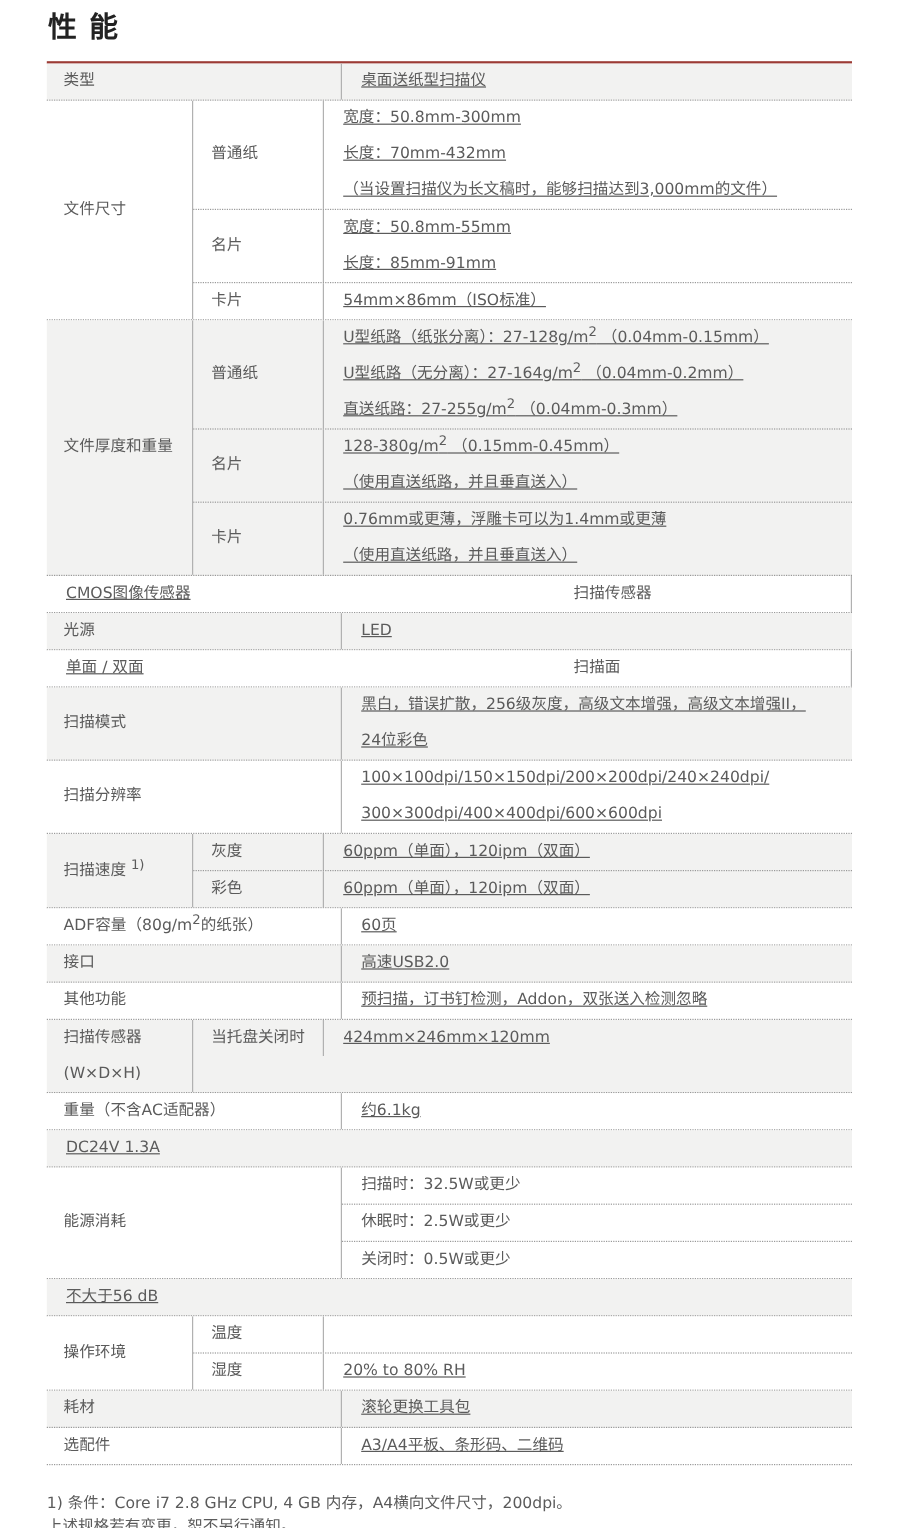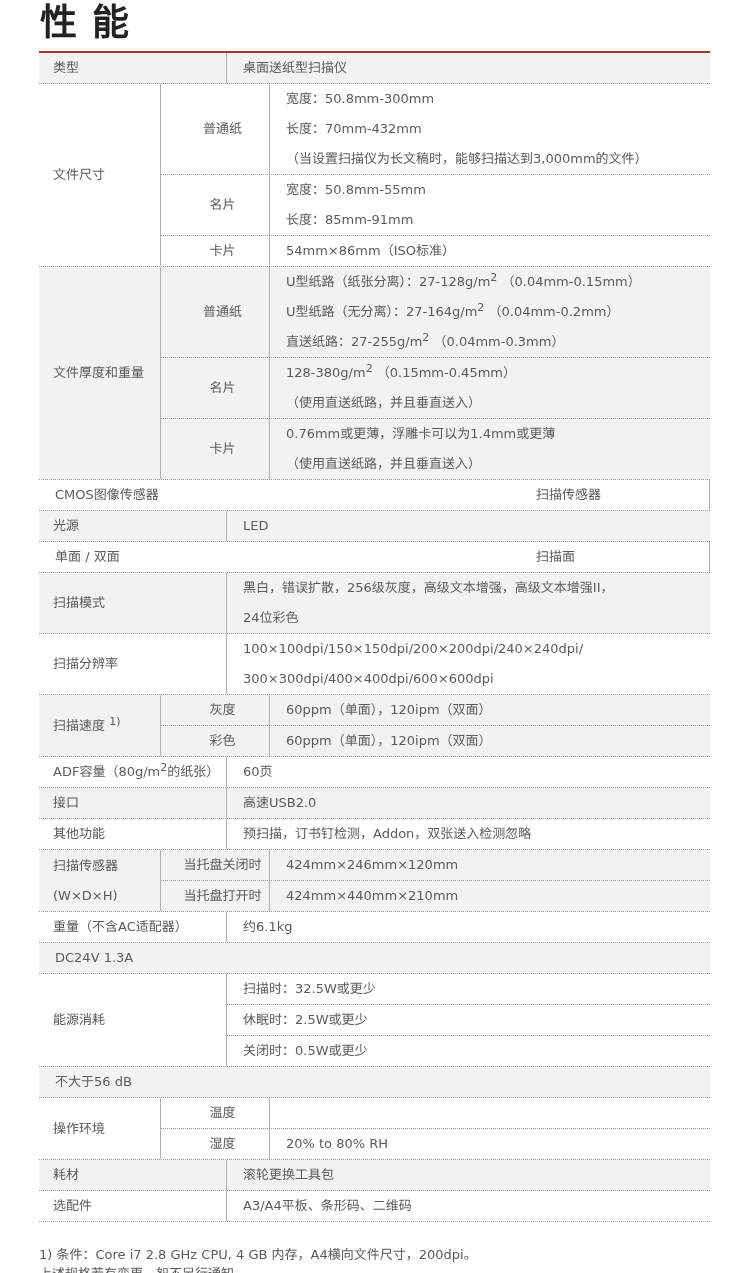--- a/index.html
+++ b/index.html
@@ -12,64 +12,64 @@
   *{box-sizing:border-box;}
   html,body{margin:0;padding:0;background:#ffffff;}
   body{
     width:750px;
     font-family:"DejaVu Sans","Liberation Sans",sans-serif;
     color:var(--text);
     font-size:13px;
   }
   .page{width:671px;margin:6px 40px 0 39px;}
   .title{
-    font-size:37px;
+    font-size:24px;
     font-weight:bold;
     color:#222222;
     letter-spacing:1px;
     margin:4px 0 11px 1px;
     line-height:34px;
   }
   .spec-table{
     border-top:2px solid var(--accent);
     width:671px;
   }
   .row{
     display:flex;
     border-bottom:1px dotted var(--dot);
     background:#ffffff;
   }
   .row.shaded{background:var(--shade);}
   .cell{min-height:30px;}
   .label-cell{
-    width:188px;
+    width:246px;
     padding-left:14px;
     border-right:1px solid var(--vline);
     display:flex;
     flex-direction:column;
     justify-content:center;
     flex-shrink:0;
   }
   .row.has-sub .label-cell{width:122px;}
   .sublabel-cell{
     width:109px;
     padding-left:15px;
     border-right:1px solid var(--vline);
     display:flex;
     flex-direction:column;
     justify-content:center;
     flex-shrink:0;
-    align-items:center;
   }
   .value-cell{
     flex:1;
     padding-left:16px;
     display:flex;
     flex-direction:column;
     justify-content:center;
+    text-decoration:underline;
   }
   .subrows{flex:1;display:flex;flex-direction:column;}
   .subrow{display:flex;}
   .subrow + .subrow{border-top:1px dotted var(--dot);}
   .value-col{flex:1;display:flex;flex-direction:column;}
   .split-line{padding-left:16px;}
   .split-line + .split-line{border-top:1px dotted var(--dot);}
   .line,.lab-line{
     height:30px;
     line-height:30px;
@@ -268,28 +268,20 @@
         </div>
         <div class="subrows">
           <div class="subrow">
             <div class="cell sublabel-cell">
               <div class="lab-line">当托盘关闭时</div>
             </div>
             <div class="cell value-cell">
               <div class="line">424mm×246mm×120mm</div>
             </div>
           </div>
-          <div class="subrow">
-            <div class="cell sublabel-cell">
-              <div class="lab-line">当托盘打开时</div>
-            </div>
-            <div class="cell value-cell">
-              <div class="line">424mm×440mm×210mm</div>
-            </div>
-          </div>
         </div>
       </div>
       <div class="row">
         <div class="cell label-cell">
           <div class="lab-line">重量（不含AC适配器）</div>
         </div>
         <div class="cell value-cell">
           <div class="line">约6.1kg</div>
         </div>
       </div>

